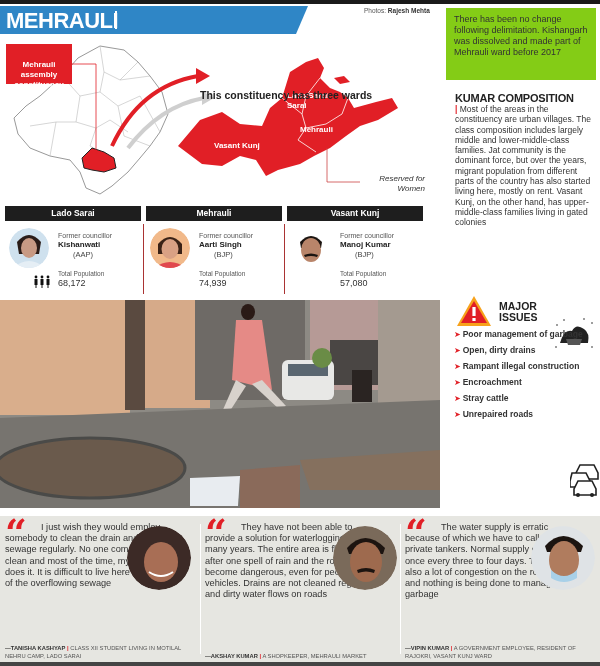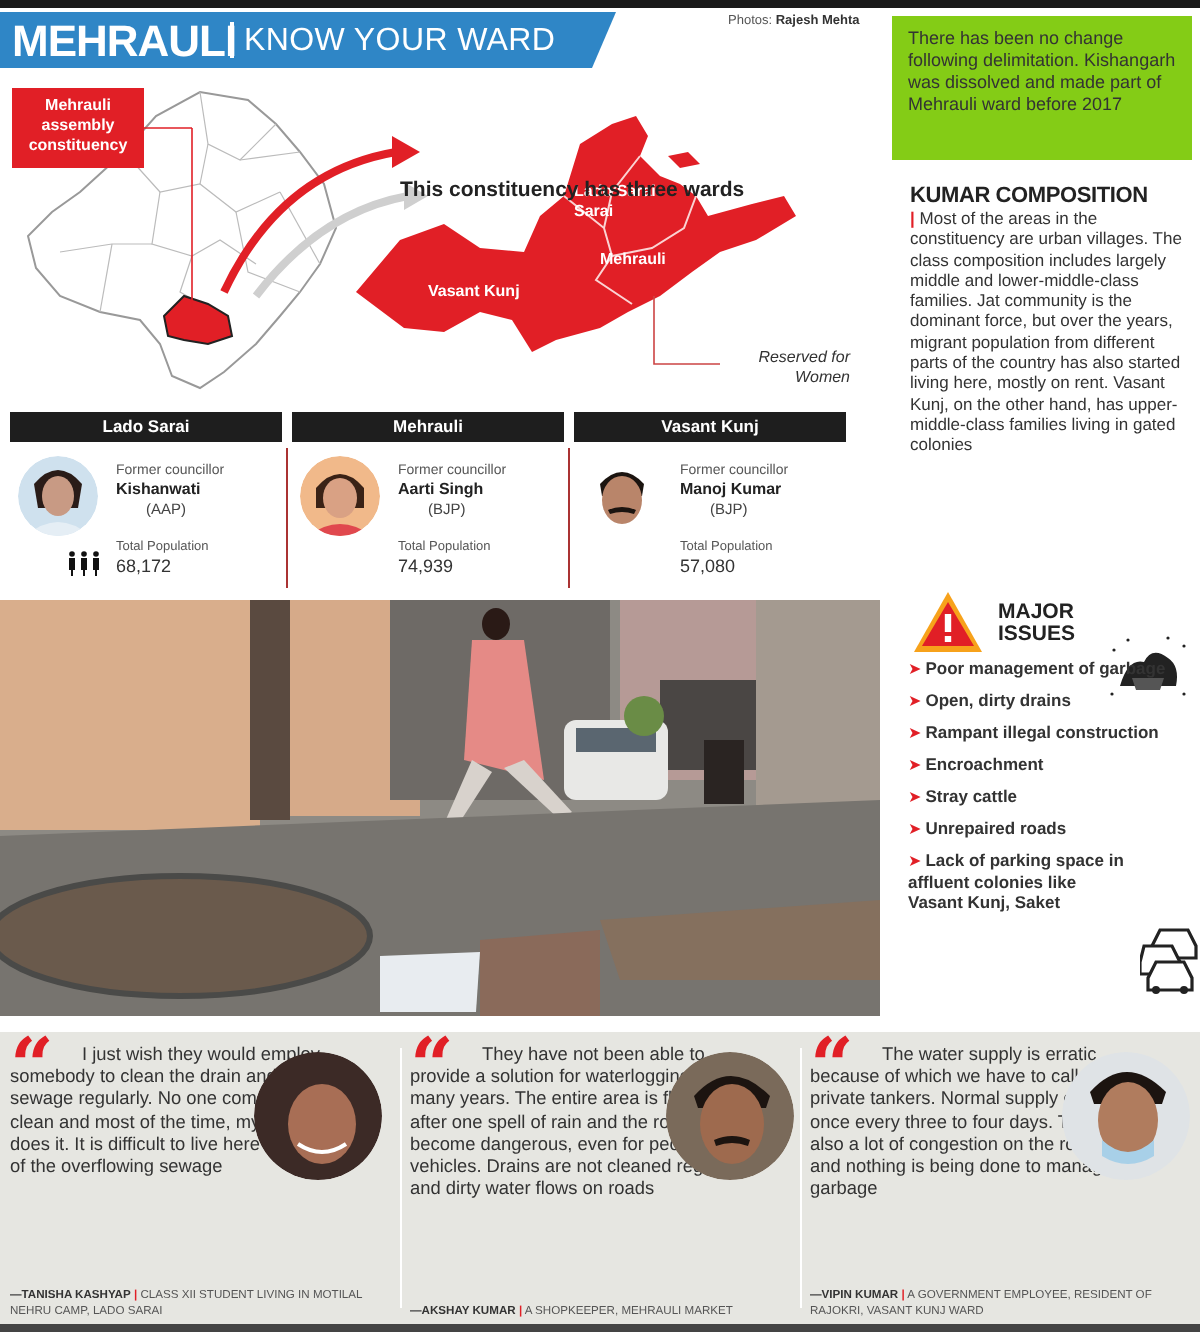--- a/index.html
+++ b/index.html
@@ -13,21 +13,21 @@
   .banner::after { content: ""; position: absolute; right: -12px; top: 0; border-left: 12px solid #2f86c6; border-bottom: 28px solid transparent; }
   .banner-title { position: absolute; left: 6px; top: 2px; font-weight: 900; font-size: 22px; color: #fff; letter-spacing: -0.5px; }
   .banner-sep { position: absolute; left: 115px; top: 5px; width: 2px; height: 18px; background: #fff; }
   .banner-sub { position: absolute; left: 122px; top: 6px; font-size: 16px; color: #fff; letter-spacing: 0.2px; }
   .photo-credit { position: absolute; left: 364px; top: 7px; font-size: 6.5px; color: #555; }
   .photo-credit b { color: #333; }
 
   
   .map-area { position: absolute; left: 0; top: 36px; width: 440px; height: 166px; }
   .map-title { position: absolute; left: 200px; top: 5px; font-weight: 700; font-size: 10.5px; color: #222; margin-top: 48px; }
-  .const-label { position: absolute; left: 6px; top: 8px; width: 66px; height: 40px; background: #e11f26; color: #fff; font-weight: 700; font-size: 8px; line-height: 10px; text-align: center; padding-top: 4px; }
+  .const-label { position: absolute; left: 6px; top: 8px; width: 66px; height: 40px; background: #e11f26; color: #fff; font-weight: 700; font-size: 8px; line-height: 10px; text-align: center; padding-top: 16px; }
   .reserved-note { position: absolute; left: 360px; top: 138px; font-size: 8px; font-style: italic; color: #333; text-align: right; line-height: 10px; width: 65px; }
   .map-svg { position: absolute; left: 0; top: 0; }
 
   
   .ward-card { position: absolute; top: 206px; width: 136px; height: 92px; }
   .ward-card.c1 { left: 5px; }
   .ward-card.c2 { left: 146px; }
   .ward-card.c3 { left: 287px; }
   .ward-head { height: 15px; background: #1e1e1e; color: #fff; font-size: 8.5px; font-weight: 700; text-align: center; line-height: 15px; }
   .ward-avatar { position: absolute; left: 4px; top: 22px; width: 40px; height: 40px; border-radius: 50%; }
@@ -73,21 +73,20 @@
   .q-divider { position: absolute; top: 524px; width: 1px; height: 130px; background: #fff; }
 </style>
 </head>
 <body>
 
 <div class="top-rule"></div>
 
 <div class="banner">
   <span class="banner-title">MEHRAULI</span>
   <span class="banner-sep"></span>
-  <span class="banner-sub">KNOW YOUR WARD</span>
 </div>
 <div class="photo-credit">
   <span>Photos:</span>
   <b>Rajesh Mehta</b>
 </div>
 
 <div class="map-area">
   <svg class="map-svg" width="440" height="166" viewBox="0 0 440 166">
 
     <path d="M40,60 L62,40 L78,22 L100,10 L124,14 L138,26 L150,40 L162,56 L168,78 L160,96 L150,110 L140,122 L128,136 L112,150 L100,158 L86,152 L80,136 L70,124 L50,120 L30,112 L18,98 L14,82 L26,70 Z" fill="#ffffff" stroke="#999" stroke-width="1"></path>
@@ -226,21 +225,20 @@
     </g>
     <path d="M12,22 L28,22 L26,28 L14,28 Z" fill="#555"></path>
   </svg>
   <ul class="issues-list">
     <li><span class="arrow">➤</span><span>Poor management of garbage</span></li>
     <li><span class="arrow">➤</span><span>Open, dirty drains</span></li>
     <li><span class="arrow">➤</span><span>Rampant illegal construction</span></li>
     <li><span class="arrow">➤</span><span>Encroachment</span></li>
     <li><span class="arrow">➤</span><span>Stray cattle</span></li>
     <li><span class="arrow">➤</span><span>Unrepaired roads</span></li>
-    <li style="width:112px;"><span class="arrow">➤</span><span>Lack of parking space in affluent colonies like Vasant Kunj, Saket</span></li>
   </ul>
   <svg class="car-icon" width="30" height="36" viewBox="0 0 30 36">
     <g fill="none" stroke="#222" stroke-width="1.6">
       <path d="M10,4 L24,4 L28,12 L28,18 L6,18 L6,12 Z" fill="#fff"></path>
       <path d="M2,12 L16,12 L20,20 L20,26 L0,26 L0,20 Z" fill="#fff"></path>
       <path d="M8,20 L22,20 L26,28 L26,34 L4,34 L4,28 Z" fill="#fff"></path>
     </g>
     <g fill="#222">
         <circle cx="8" cy="34" r="2"></circle>
         <circle cx="22" cy="34" r="2"></circle>

